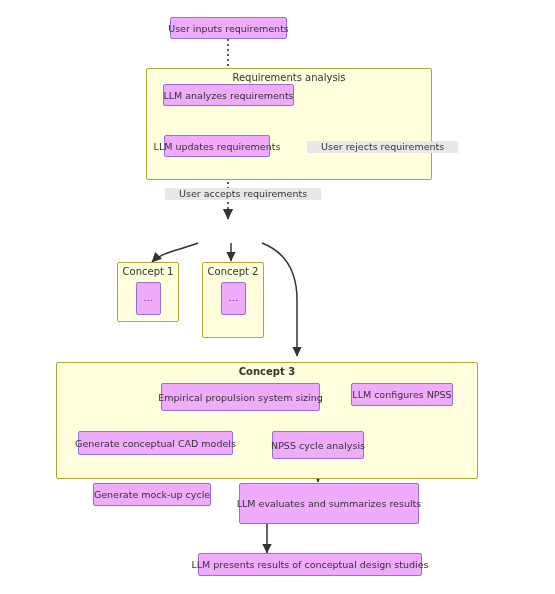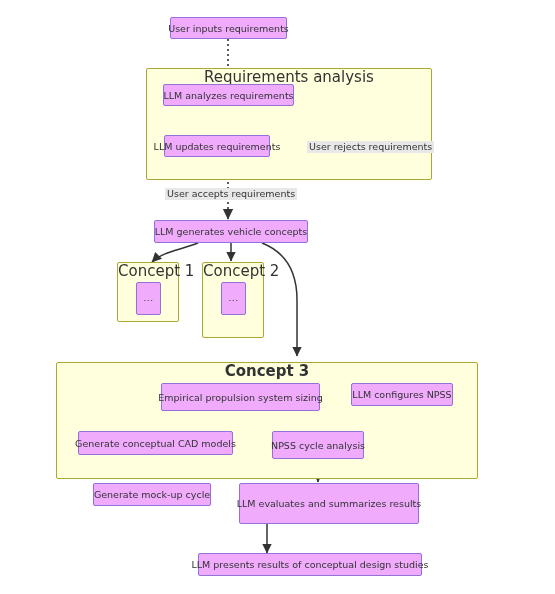--- a/index.html
+++ b/index.html
@@ -16,21 +16,21 @@
     position:absolute;
     background:#ffffde;
     border:1px solid #aaaa33;
     border-radius:2px;
     box-sizing:border-box;
   }
   .cluster-label{
     position:absolute;
     left:0;right:0;top:3px;
     text-align:center;
-    font-size:15px;
+    font-size:10px;
     color:#333333;
     line-height:11px;
     white-space:nowrap;
   }
 
   
   .node{
     position:absolute;
     background:#f0abfc;
     border:1px solid #9370db;
@@ -48,21 +48,21 @@
   }
   .node.tiny{font-size:9px;letter-spacing:0.5px;padding:0;}
 
   
   .edge-label{
     position:absolute;
     background:#e8e8e8;
     color:#333333;
     font-size:9.5px;
     line-height:12px;
-    padding:0px 2px;
+    padding:0px 14px;
     white-space:nowrap;
     box-sizing:border-box;
   }
 </style>
 </head>
 <body>
 
 <div id="canvas">
 
   <svg id="edges" viewBox="0 0 555 594">
@@ -120,23 +120,20 @@
   </div>
 
   <div class="node" style="left:163px;top:84px;width:131px;height:22px;">
     <span>LLM analyzes requirements</span>
   </div>
 
   <div class="node" style="left:164px;top:135px;width:106px;height:22px;">
     <span>LLM updates requirements</span>
   </div>
 
-  <div class="node" style="left:154px;top:220px;width:154px;height:23px;">
-    <span>LLM generates vehicle concepts</span>
-  </div>
 
   <div class="node tiny" style="left:136px;top:282px;width:25px;height:33px;">
     <span>...</span>
   </div>
 
   <div class="node tiny" style="left:221px;top:282px;width:25px;height:33px;">
     <span>...</span>
   </div>
 
   <div class="node" style="left:161px;top:383px;width:159px;height:28px;">

